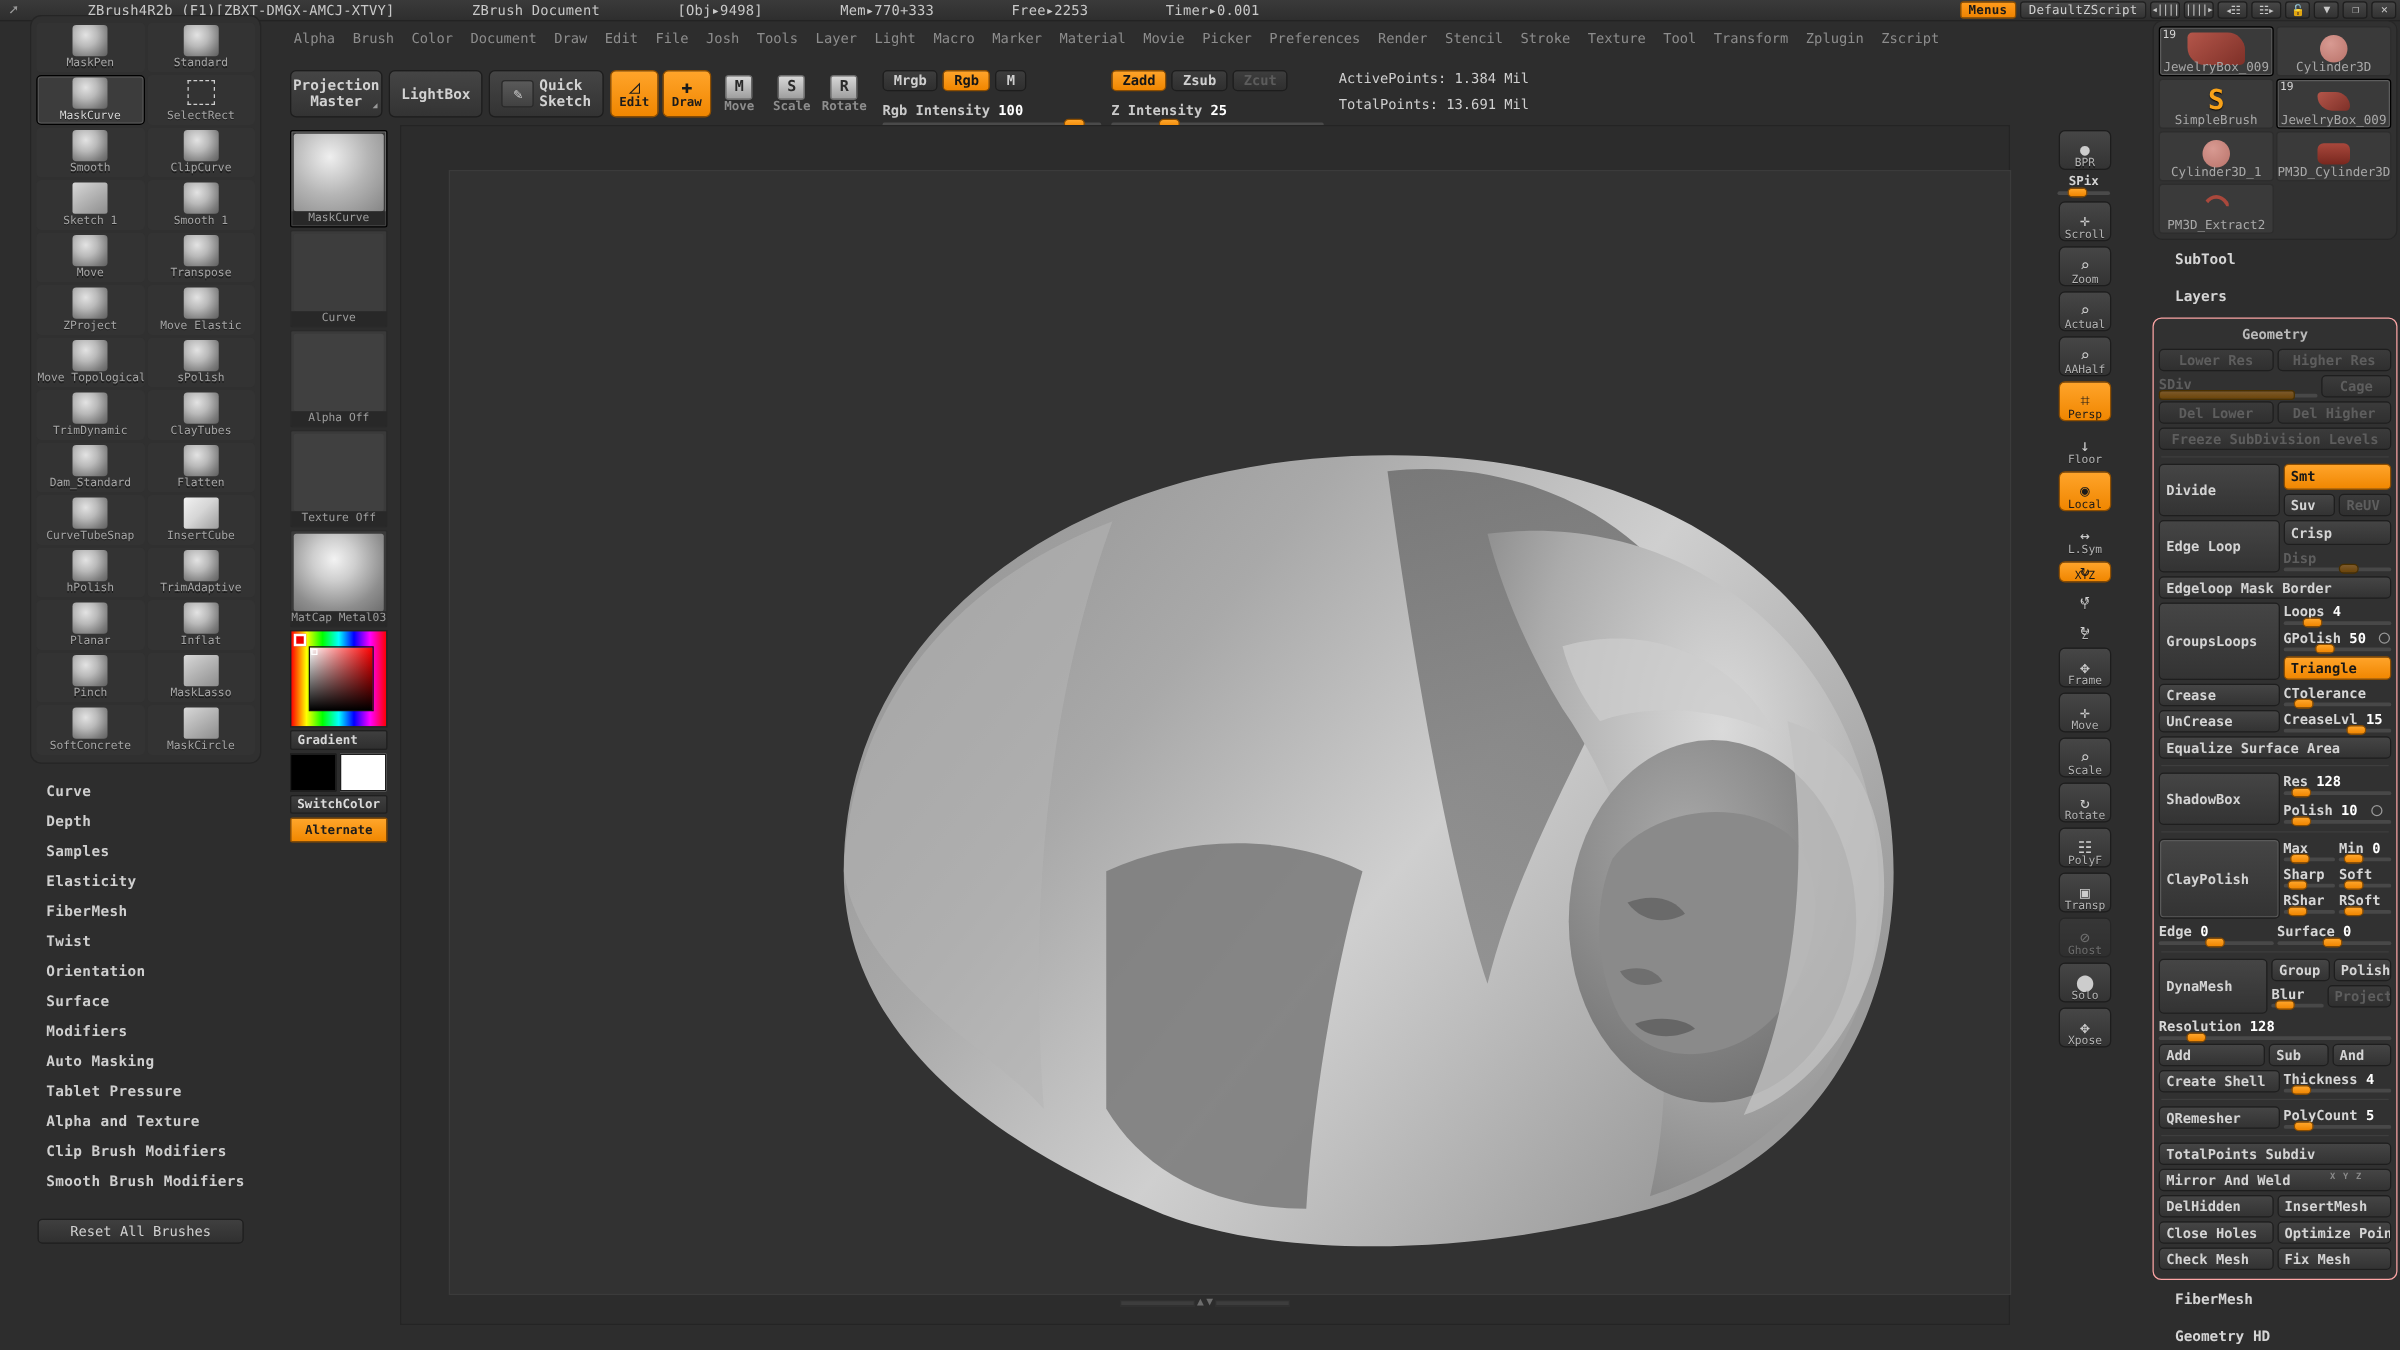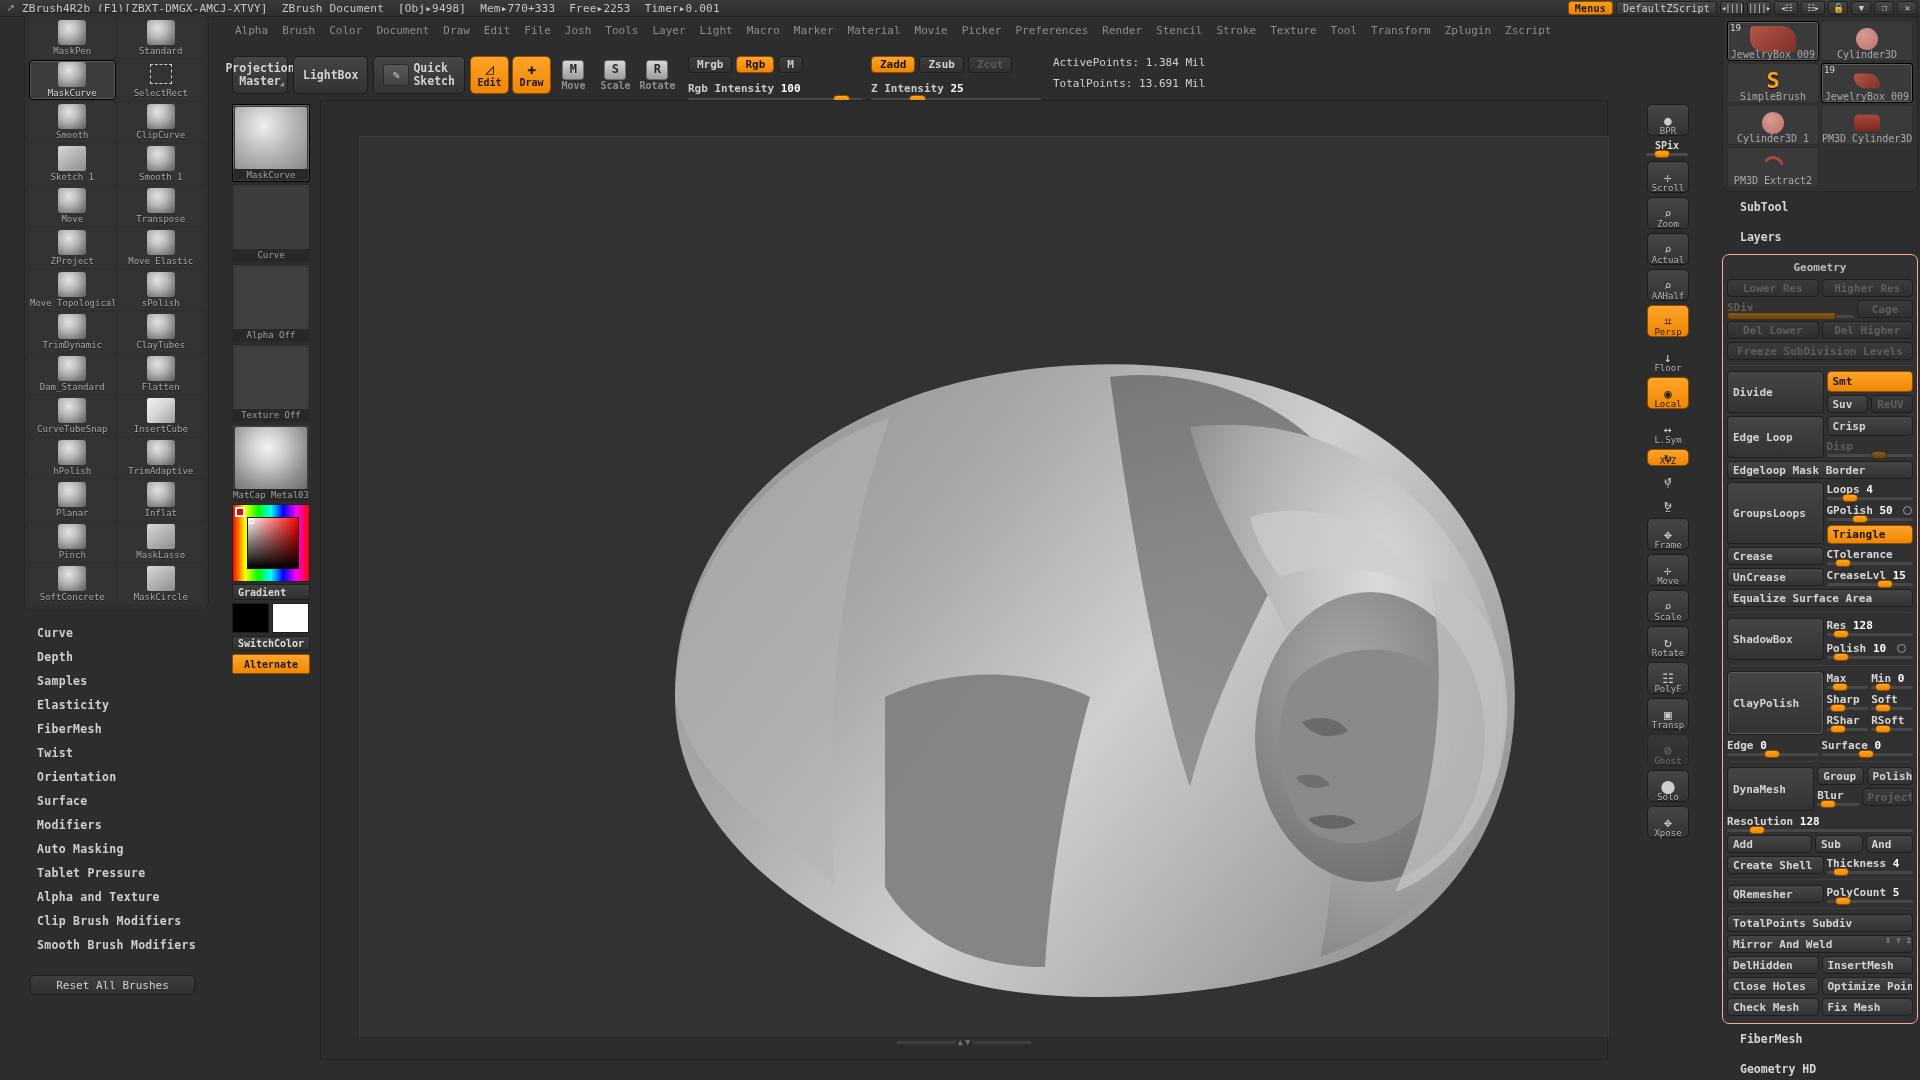--- a/index.html
+++ b/index.html
@@ -16,21 +16,21 @@
   
   .titlebar{
     position:absolute; left:0; top:0; width:1920px; height:17px;
     background:linear-gradient(#3a3a3a,#2e2e2e);
     border-bottom:1px solid #232323;
     display:flex; align-items:center; gap:0px;
     font-size:11px; color:#c8c8c8; letter-spacing:.2px;
     white-space:nowrap;
   }
   .tb-logo{ width:22px; height:15px; display:flex; align-items:center; justify-content:center; color:#9a9a9a; font-size:12px;}
-  .tb-txt{ margin-right:14px; }
+  .tb-txt{ margin-right:14px;margin-left:48px; }
   .tb-spacer{ flex:1 1 auto; }
   .tb-btn{
     height:14px; padding:0 6px; margin-right:3px;
     background:linear-gradient(#494949,#343434);
     border:1px solid #202020; border-radius:3px;
     font-size:10px; color:#cfcfcf; display:flex; align-items:center;
   }
   .tb-btn.orange{ background:linear-gradient(#ff9b1c,#ef8300); color:#1a1a1a; border-color:#8d4f00; font-weight:bold;}
   .tb-ico{
     width:24px; height:14px; margin-right:3px;
@@ -144,21 +144,21 @@
 
   
   .toolbar{ position:absolute; left:232px; top:56px; height:44px; display:flex; align-items:flex-start; }
   .tbtn{
     height:38px; margin-right:5px; padding:0 9px; border-radius:5px;
     background:linear-gradient(#454545,#333333);
     border:1px solid #1d1d1d; color:#d2d2d2; font-size:11.5px; font-weight:bold;
     display:flex; align-items:center; justify-content:center; text-align:center;
     line-height:13px; position:relative;
   }
-  .tbtn.wide{ width:56px; }
+  .tbtn.wide{ width:74px; }
   .tbtn .caret{ position:absolute; right:3px; bottom:2px; font-size:7px; color:#9a9a9a;}
   .modebtn{
     width:39px; height:38px; margin-right:3px; border-radius:5px;
     background:linear-gradient(#ffa42a,#f08600); border:1px solid #8d4e00;
     display:flex; flex-direction:column; align-items:center; justify-content:center;
     color:#1b1b1b; font-size:10px; font-weight:bold;
   }
   .modebtn .gl{ font-size:15px; line-height:15px; }
   .modebtn.dim{
     background:none; border:none; color:#8e8e8e;
@@ -279,21 +279,21 @@
   .gslider .gl-lab{ font-size:11px; color:#d6d6d6; font-weight:bold; white-space:nowrap; }
   .gslider .gl-lab b{color:#fff;}
   .gslider .gl-lab.dim{ color:#5e5e5e;}
   .gslider .gl-trk{ height:3px; background:#484848; border-radius:2px; margin-top:1px; position:relative;}
   .gslider .gl-kn{ position:absolute; top:-3px; width:16px; height:8px; border-radius:4px;
      background:linear-gradient(#ffa62b,#ef8500); border:1px solid #8a4d00;}
   .gslider .gl-kn.dim{ background:linear-gradient(#7d5a2b,#6b4409); border-color:#4a3000;}
   .gsep{ height:1px; background:#3e3e3e; margin:5px 2px; }
   .gcol{ display:flex; flex-direction:column; gap:3px; flex:1;}
   .dot{ width:9px;height:9px;border-radius:50%;border:1.5px solid #9a9a9a; margin-left:4px;}
-  .xyzmini{ font-size:7px; color:#8a8a8a; position:absolute; right:0; top:1px; letter-spacing:1px;}
+  .xyzmini{ font-size:7px; color:#8a8a8a; position:absolute; right:22px; top:1px; letter-spacing:1px;}
 </style>
 </head>
 <body>
 
 <div id="app">
 
   <div class="titlebar">
     <div class="tb-logo">➚</div>
     <div class="tb-txt">ZBrush4R2b (F1)[ZBXT-DMGX-AMCJ-XTVY]</div>
     <div class="tb-txt">ZBrush Document</div>

